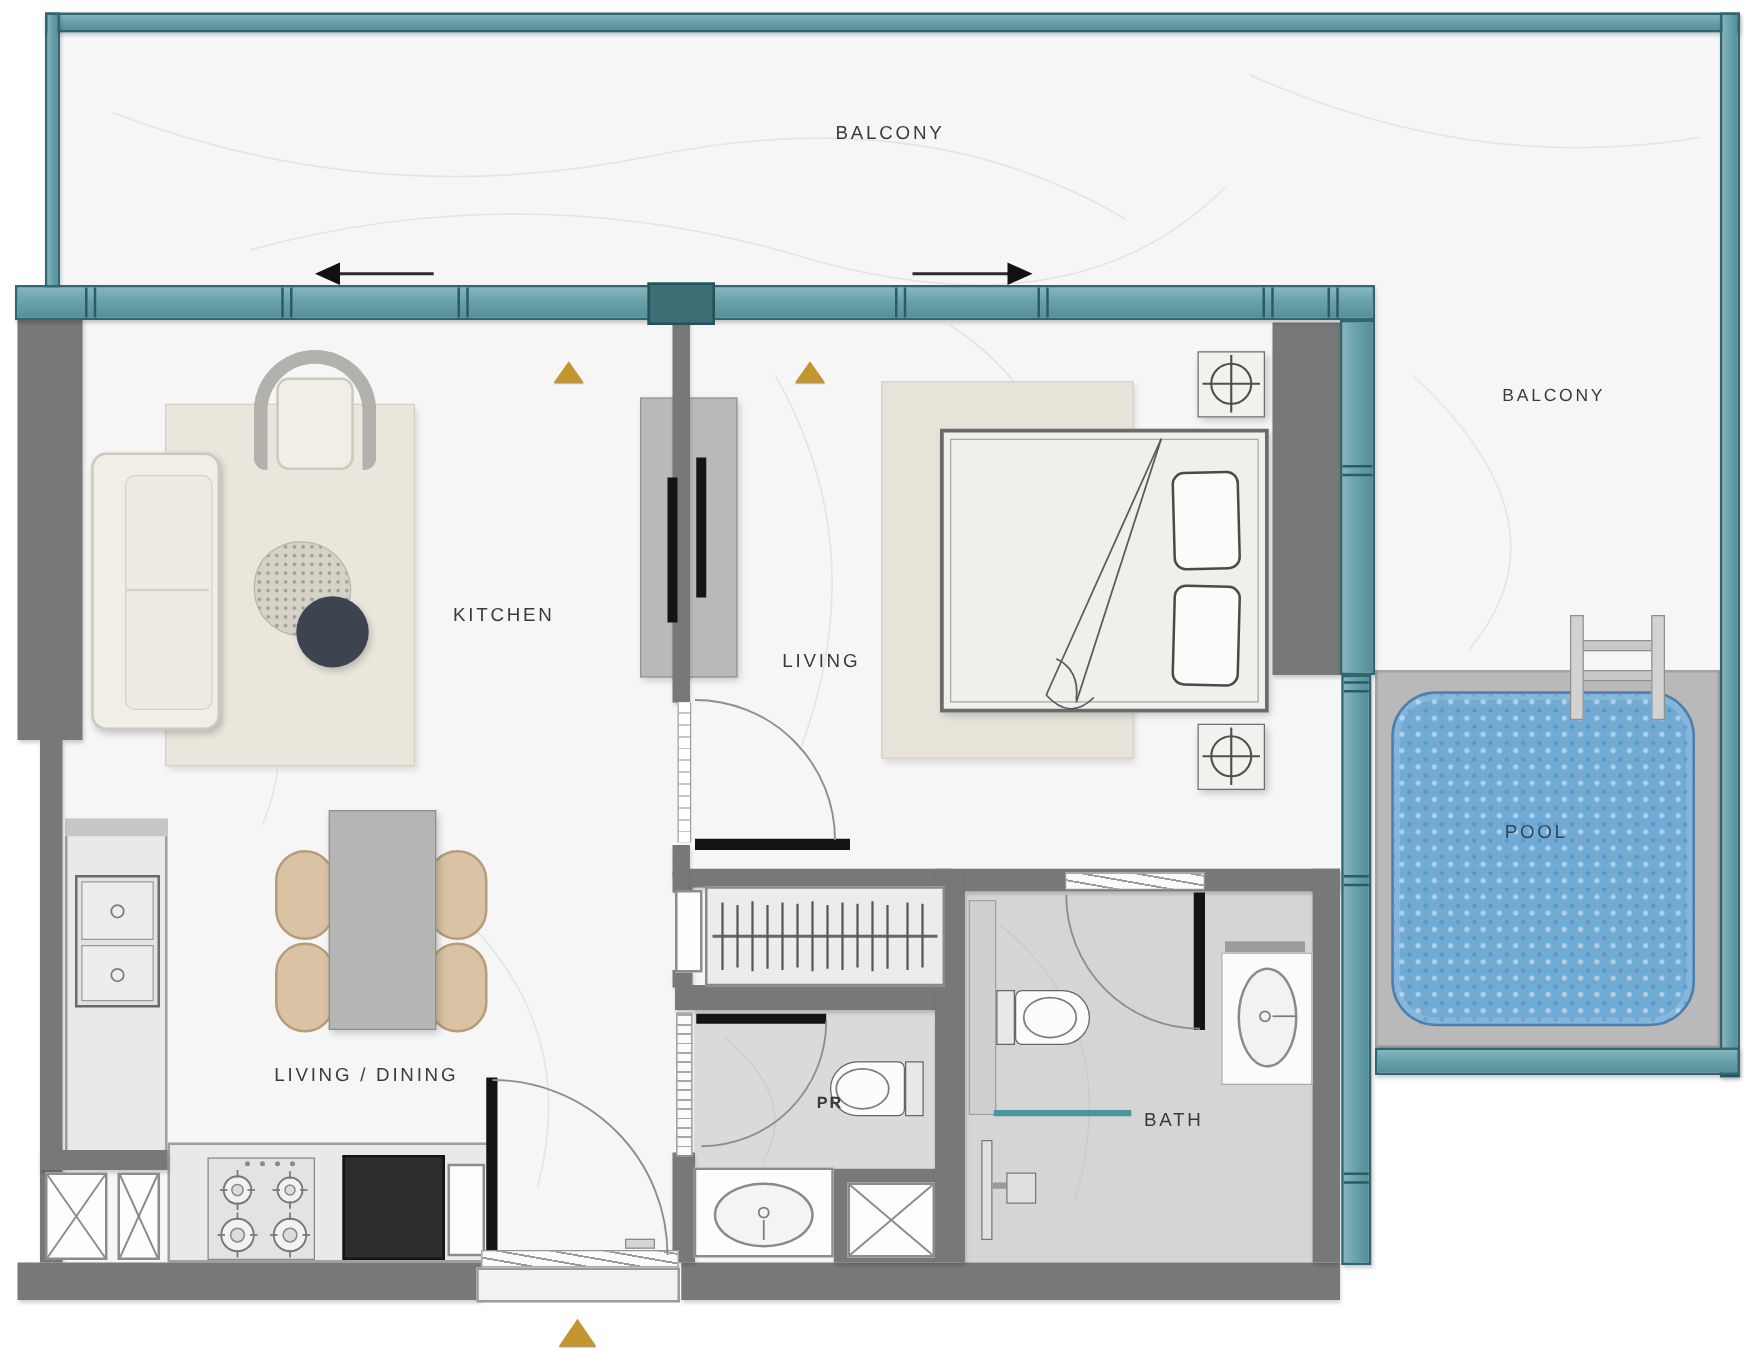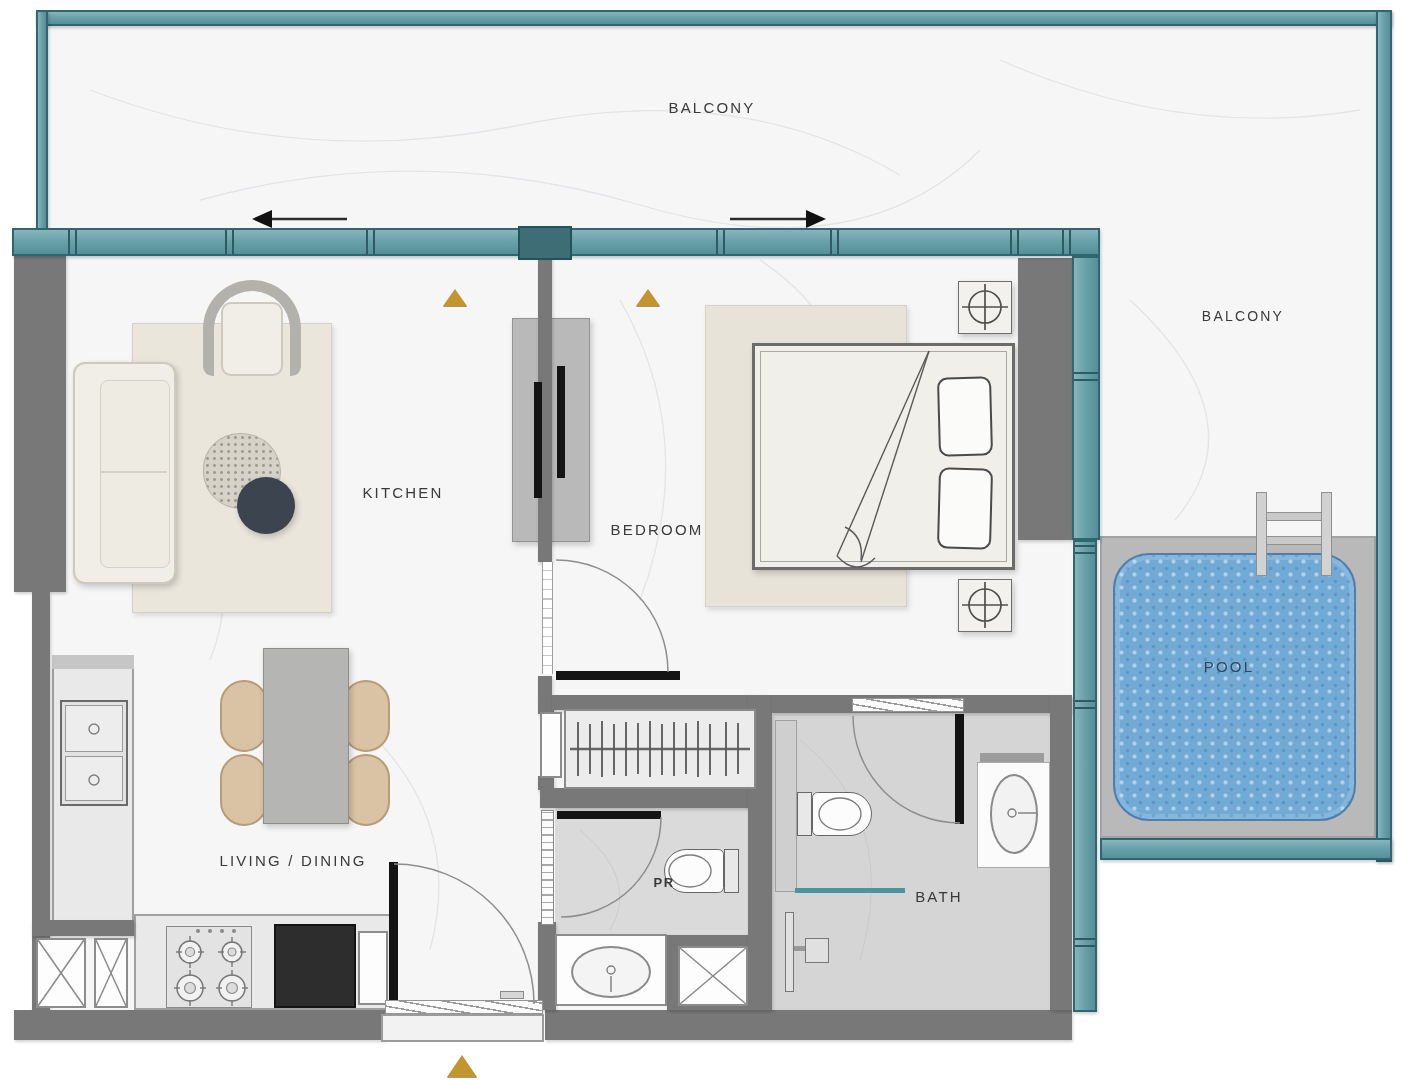--- a/index.html
+++ b/index.html
@@ -300,19 +300,19 @@
     </g>
   </svg>
 
   <div class="abs tri z9" style="left:443px;top:289px"></div>
   <div class="abs tri z9" style="left:636px;top:289px"></div>
   <div class="abs tri z9" style="left:447px;top:1055px;border-left-width:15px;border-right-width:15px;border-bottom-width:22px"></div>
 
   <div class="lbl" style="left:712px;top:107px">BALCONY</div>
   <div class="lbl" style="left:1243px;top:316px;font-size:14px">BALCONY</div>
   <div class="lbl" style="left:403px;top:492px">KITCHEN</div>
-  <div class="lbl" style="left:657px;top:529px">BEDROOM</div>
+  <div class="lbl" style="left:657px;top:529px">LIVING</div>
   <div class="lbl" style="left:293px;top:860px">LIVING / DINING</div>
   <div class="lbl" style="left:664px;top:882px;font-size:13px;font-weight:700;letter-spacing:1.5px">PR</div>
   <div class="lbl" style="left:939px;top:896px">BATH</div>
   <div class="lbl" style="left:1229px;top:666px;color:#33455c">POOL</div>
 
 </div>
 
 </body></html>

